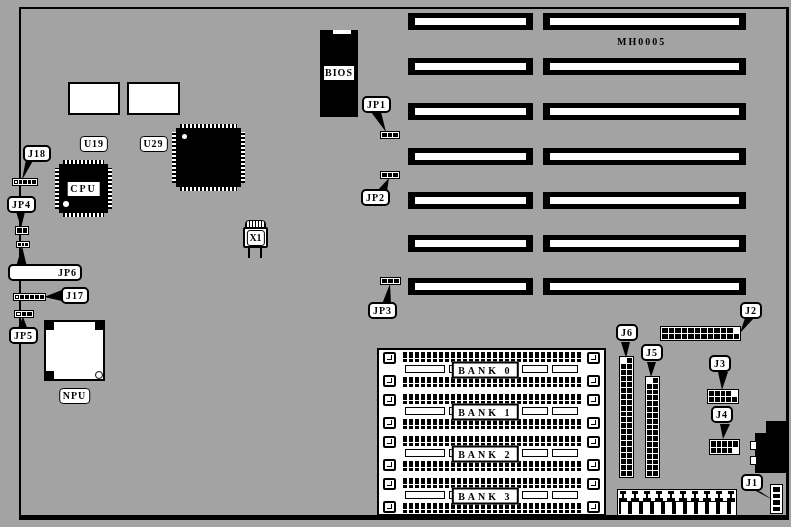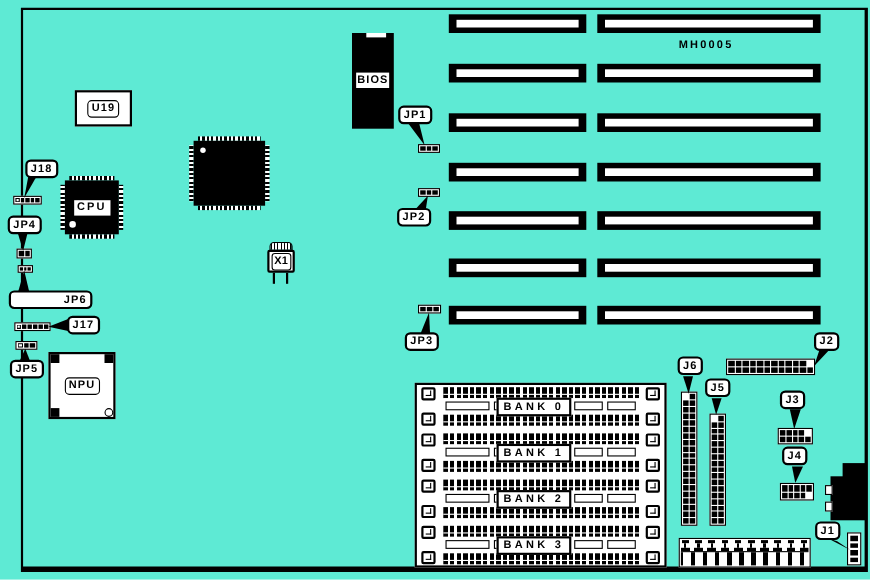--- a/index.html
+++ b/index.html
@@ -1,35 +1,35 @@
 <!DOCTYPE html>
 <html><head>
 <meta charset="utf-8">
 <style>
   html,body{margin:0;padding:0;background:#fff;}
-  .stage{position:relative;width:791px;height:527px;background:#5eead4;overflow:hidden;
-         font-family:Liberation Sans, sans-serif;color:#000;}
+  .stage{position:relative;width:791px;height:527px;background:#a3a3a3;overflow:hidden;
+         font-family:Liberation Serif, serif;color:#000;}
   .abs{position:absolute;box-sizing:border-box;}
 
   
   .board-outline{left:19px;top:7px;width:770px;height:513px;border:2px solid #000;
                  border-right-width:3px;border-bottom-width:5px;background:transparent;}
 
   
   .slot{position:absolute;height:17px;background:#000;box-sizing:border-box;}
   .slot.short{left:408px;width:125px;}
   .slot.long{left:543px;width:203px;}
   .slot::after{content:"";position:absolute;left:7px;right:7px;top:5px;bottom:5px;background:#fff;}
 
   .part-number{left:617px;top:36px;font-size:10px;font-weight:bold;letter-spacing:2px;}
 
   
   .chip-label{position:absolute;background:#fff;color:#000;font-weight:bold;font-size:10px;
               letter-spacing:2px;padding:0 3px;line-height:14px;white-space:nowrap;}
-  .boxed{border:1.5px solid #000;border-radius:4px;}
+  .boxed{border:1.5px solid #000;border-radius:4px;margin-top:45px;}
 
   
   .kbd{left:175px;top:32px;width:125px;height:45px;background:#000;}
   .kbd-dash{position:absolute;left:3px;right:3px;top:4px;border-top:2px dashed #fff;}
   .kbd-notch{position:absolute;right:0;top:16px;width:5px;height:14px;background:#fff;}
   .kbd .chip-label{left:50%;top:50%;transform:translate(-50%,-50%);border:1px solid #000;}
 
   
   .bios{left:320px;top:30px;width:38px;height:87px;background:#000;}
   .bios-notch{position:absolute;left:13px;top:0;width:18px;height:4px;background:#fff;}
@@ -173,20 +173,23 @@
   <div class="abs part-number">MH0005</div>
 
 
   <div class="abs bios">
     <div class="bios-notch"></div>
     <div class="chip-label">BIOS</div>
   </div>
 
   <div class="abs socket u19">
     <div class="chip-label boxed">U19</div>
+  </div>
+  <div class="abs socket u29">
+    <div class="chip-label boxed">U29</div>
   </div>
 
   <div class="abs qfp cpu">
     <div class="pins-top"></div>
     <div class="pins-bottom"></div>
     <div class="pins-left"></div>
     <div class="pins-right"></div>
     <div class="qfp-body"></div>
     <div class="dot"></div>
     <div class="chip-label">CPU</div>

